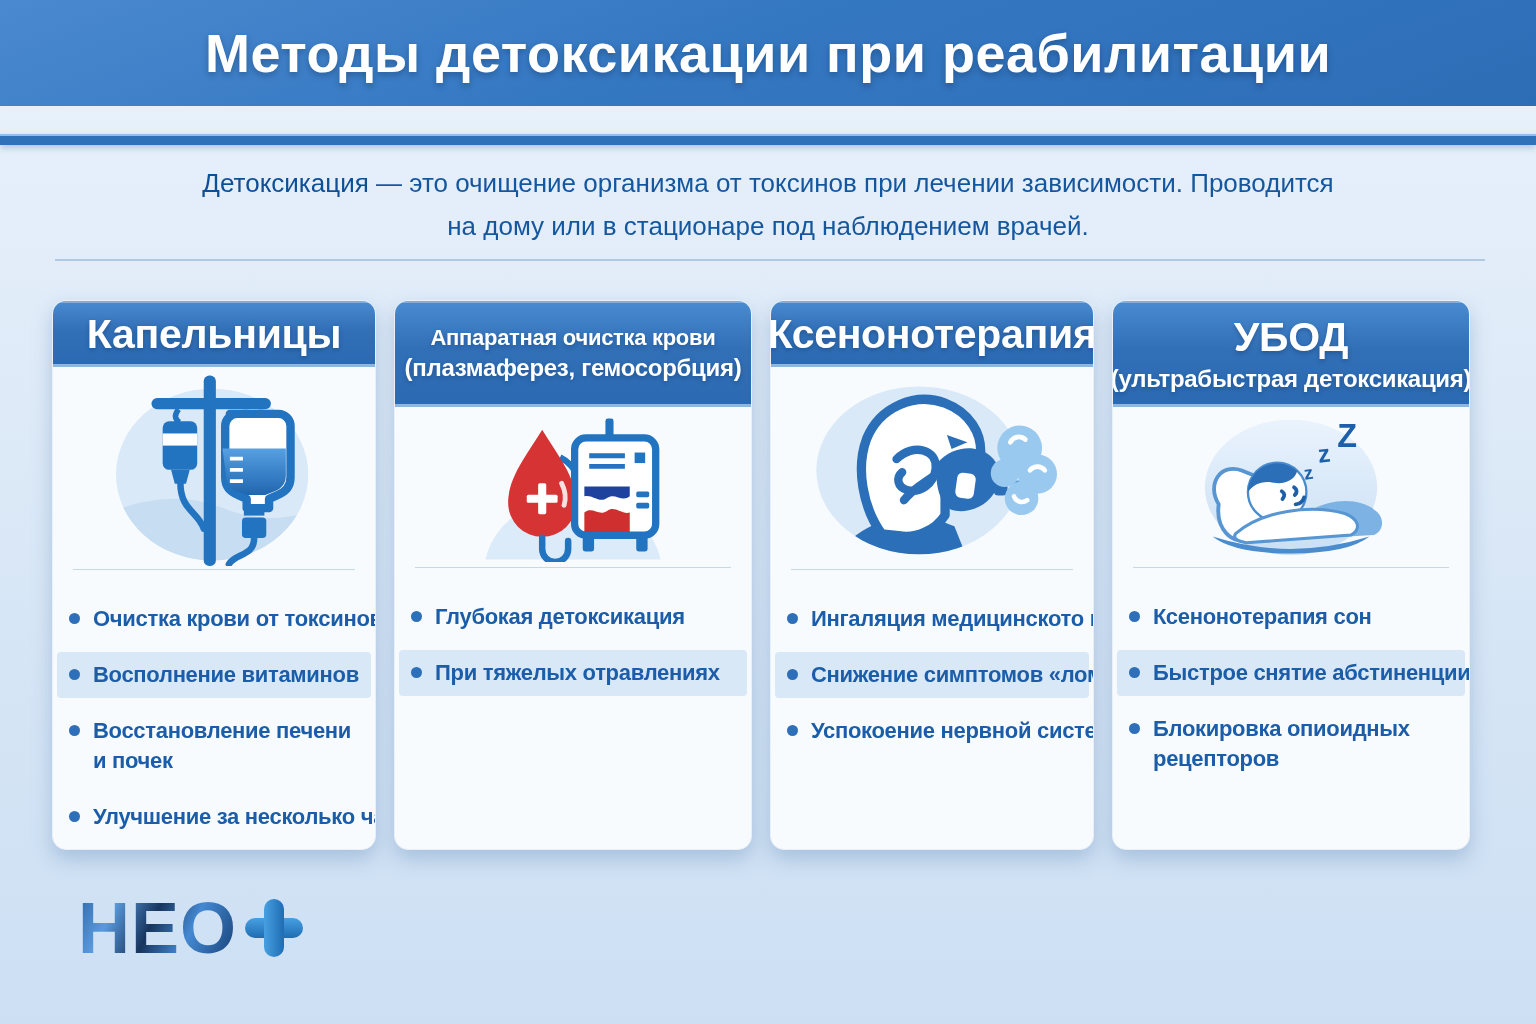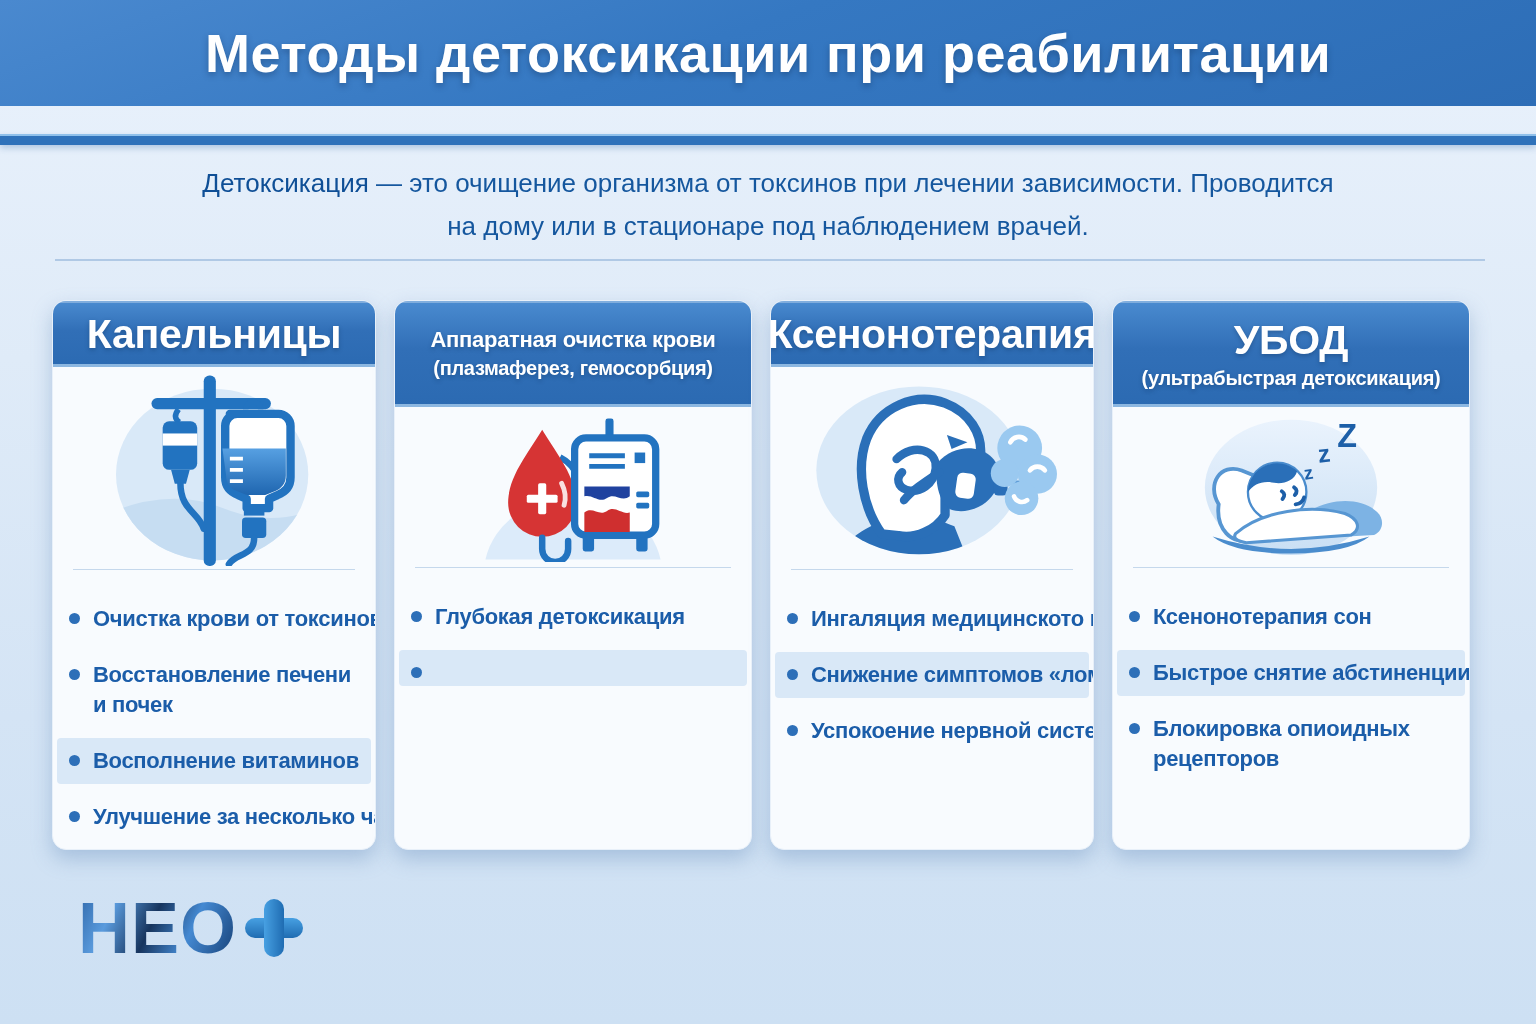--- a/index.html
+++ b/index.html
@@ -48,21 +48,21 @@
     box-shadow:inset 0 2px 0 rgba(255,255,255,.3), inset 0 -3px 0 rgba(173,209,240,.75);
   }
   .h-one{height:66px;}
   .h-two{height:106px;}
   .card-title{
     font-size:41px;font-weight:bold;line-height:1.08;letter-spacing:-.3px;
     text-shadow:0 2px 4px rgba(15,45,85,.35);white-space:nowrap;
   }
   .card-title.small{font-size:22px;}
   .card-sub{
-    font-size:20px;font-weight:bold;margin-top:5px;letter-spacing:-.3px;
+    font-size:24px;font-weight:bold;margin-top:5px;letter-spacing:-.3px;
     text-shadow:0 2px 4px rgba(15,45,85,.35);white-space:nowrap;
   }
   .icon-area{display:flex;align-items:center;justify-content:center;flex:none;}
   .icon-tall{height:202px;}
   .icon-short{height:160px;}
   .card-divider{height:1px;background:#c5d8ec;margin:0 20px;flex:none;}
   .bullets{
     list-style:none;margin:26px 0 0;padding:0 4px;display:flex;flex-direction:column;gap:10px;
   }
   .bullet{
@@ -149,27 +149,27 @@
           <rect x="145" y="158" width="26" height="22" rx="4" fill="#2273c0"></rect>
           <path d="M158,180 C158,200 138,196 131,208" stroke="#2273c0" stroke-width="7" fill="none" stroke-linecap="round"></path>
         </svg>
       </div>
       <div class="card-divider"></div>
       <ul class="bullets">
         <li class="bullet nowrap">
             <span class="dot"></span>
             <span class="btext">Очистка крови от токсинов</span>
           </li>
+        <li class="bullet nowrap highlight">
+            <span class="dot"></span>
+            <span class="btext">Восполнение витаминов</span>
+          </li>
         <li class="bullet">
             <span class="dot"></span>
             <span class="btext">Восстановление печени и почек</span>
-          </li>
-        <li class="bullet nowrap highlight">
-            <span class="dot"></span>
-            <span class="btext">Восполнение витаминов</span>
           </li>
         <li class="bullet nowrap">
             <span class="dot"></span>
             <span class="btext">Улучшение за несколько часов</span>
           </li>
       </ul>
     </div>
 
     <div class="card w-wide">
       <div class="card-header h-two">
@@ -199,20 +199,21 @@
         </svg>
       </div>
       <div class="card-divider"></div>
       <ul class="bullets">
         <li class="bullet nowrap">
             <span class="dot"></span>
             <span class="btext">Глубокая детоксикация</span>
           </li>
         <li class="bullet nowrap highlight">
             <span class="dot"></span>
+            <span class="btext">При тяжелых отравлениях</span>
           </li>
       </ul>
     </div>
 
     <div class="card w-narrow">
       <div class="card-header h-one">
         <div class="card-title">Ксенонотерапия</div>
       </div>
       <div class="icon-area icon-tall">
         <svg width="250" height="188" viewBox="0 0 268 195">

